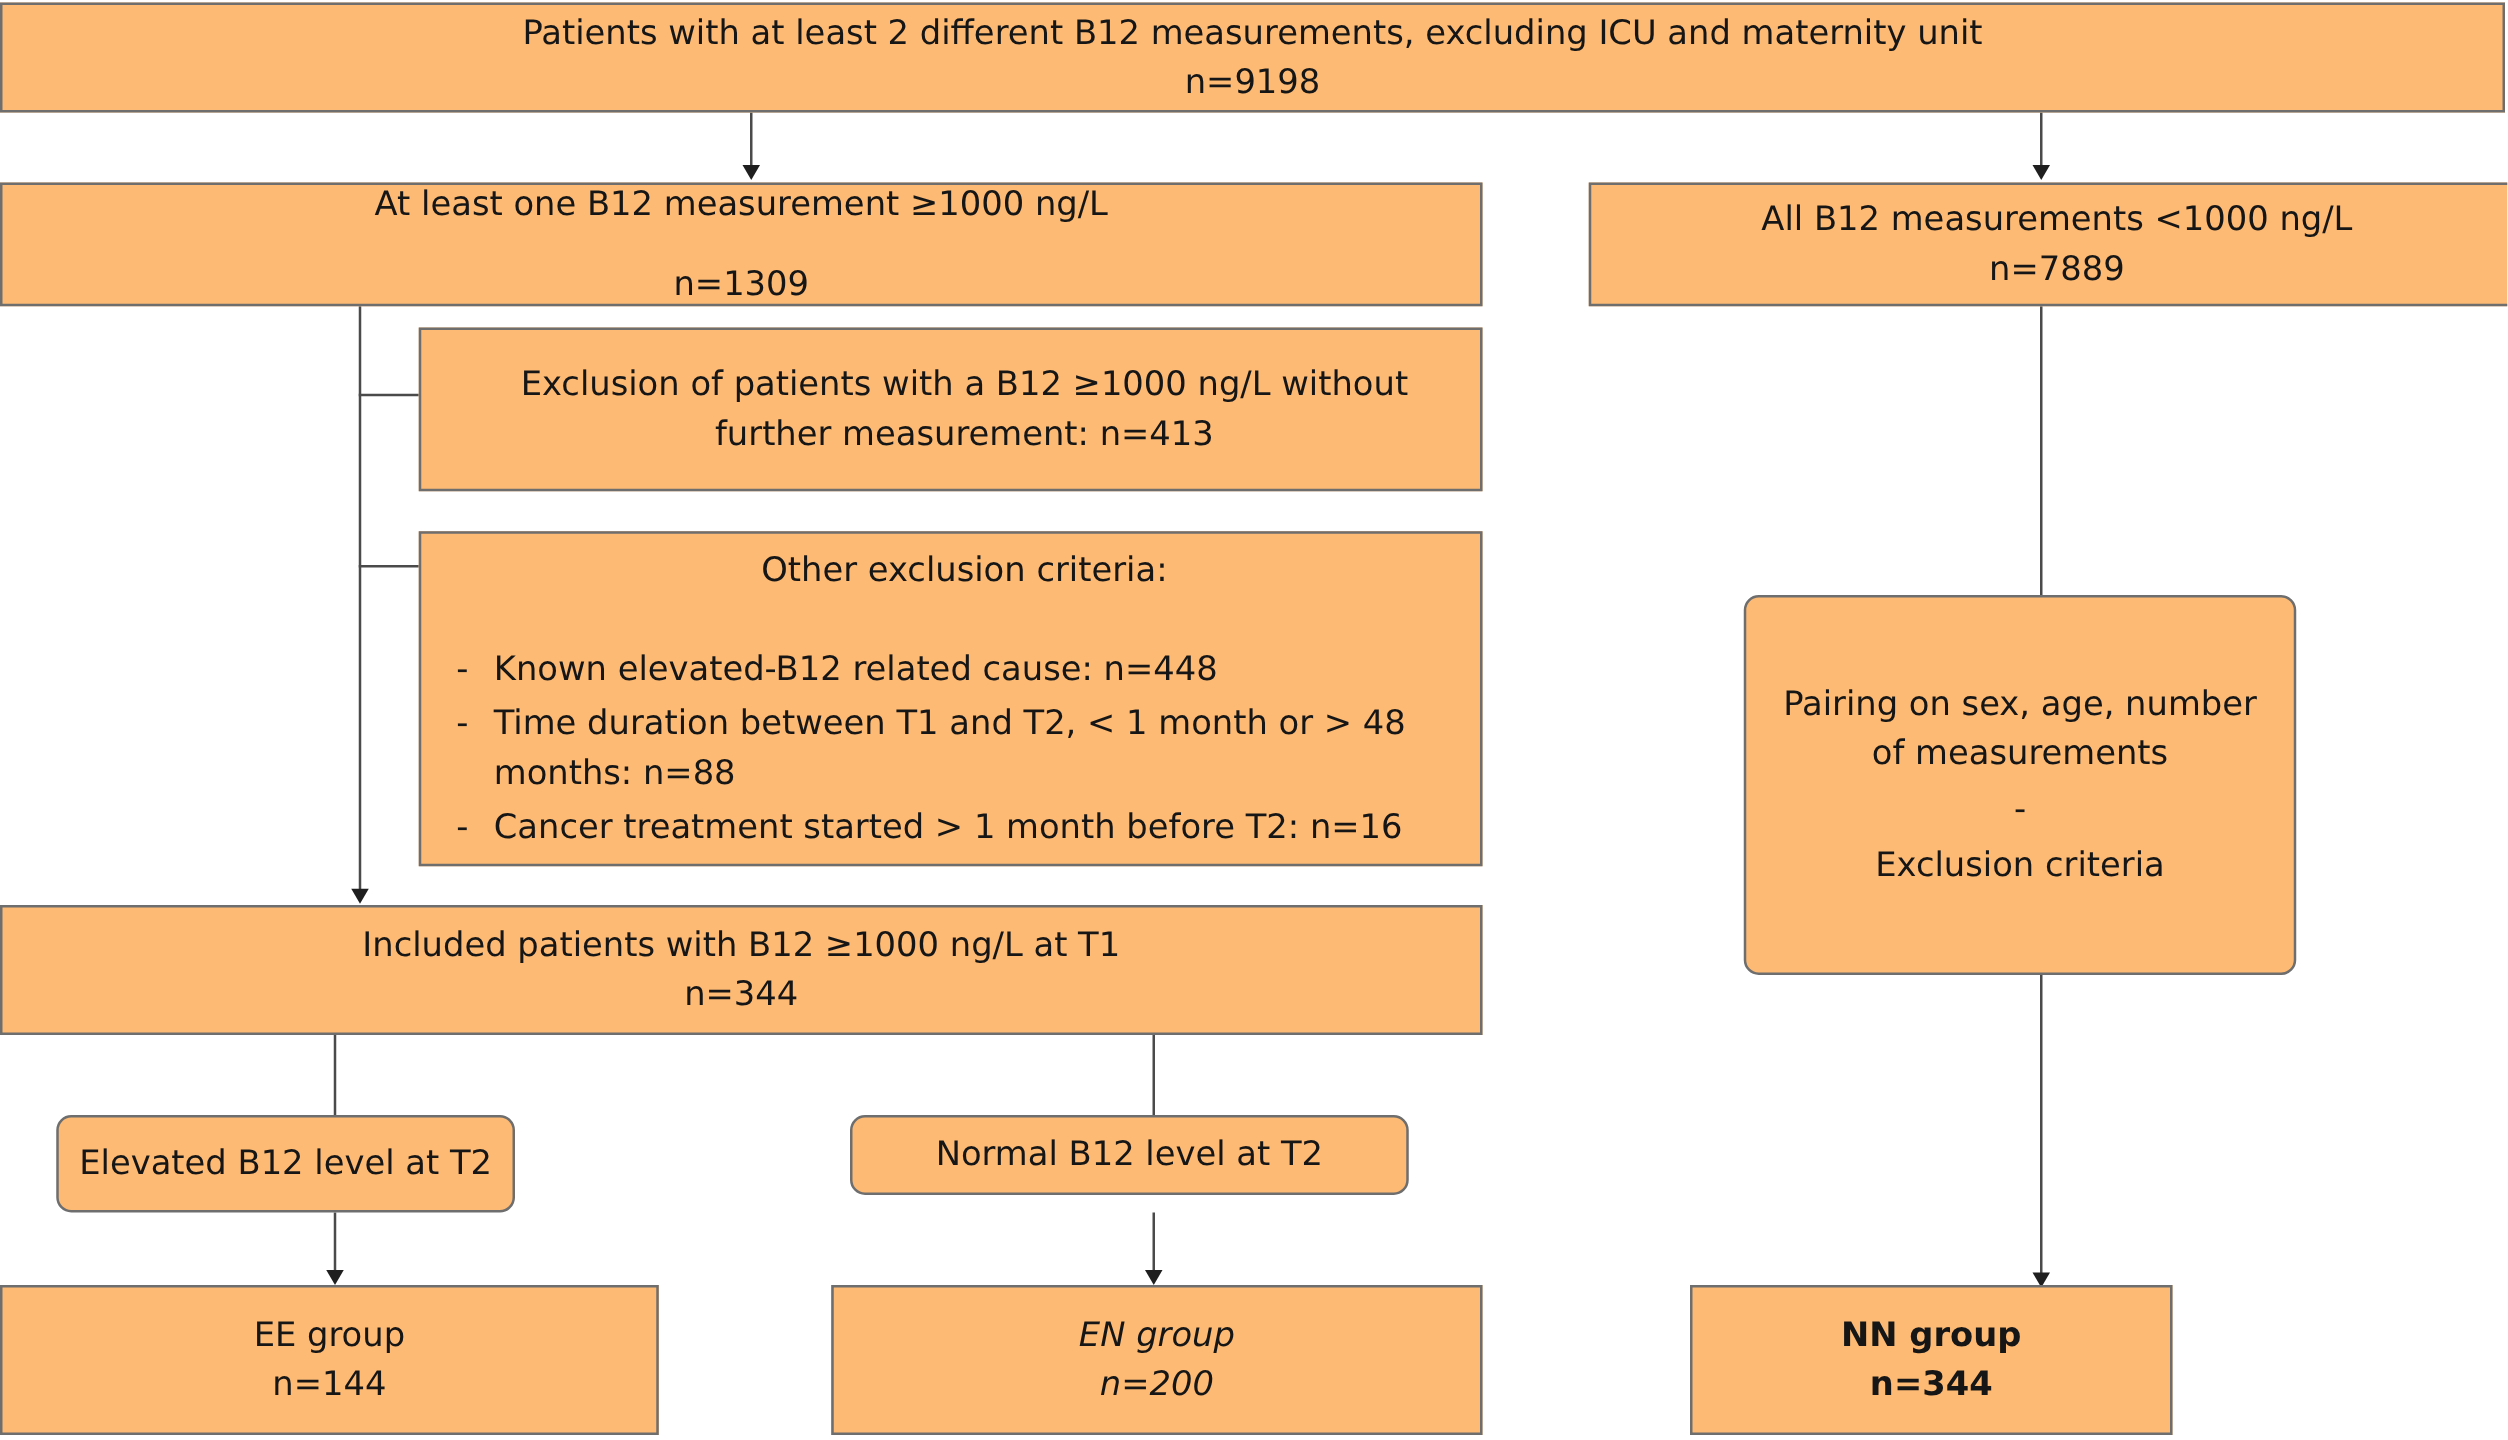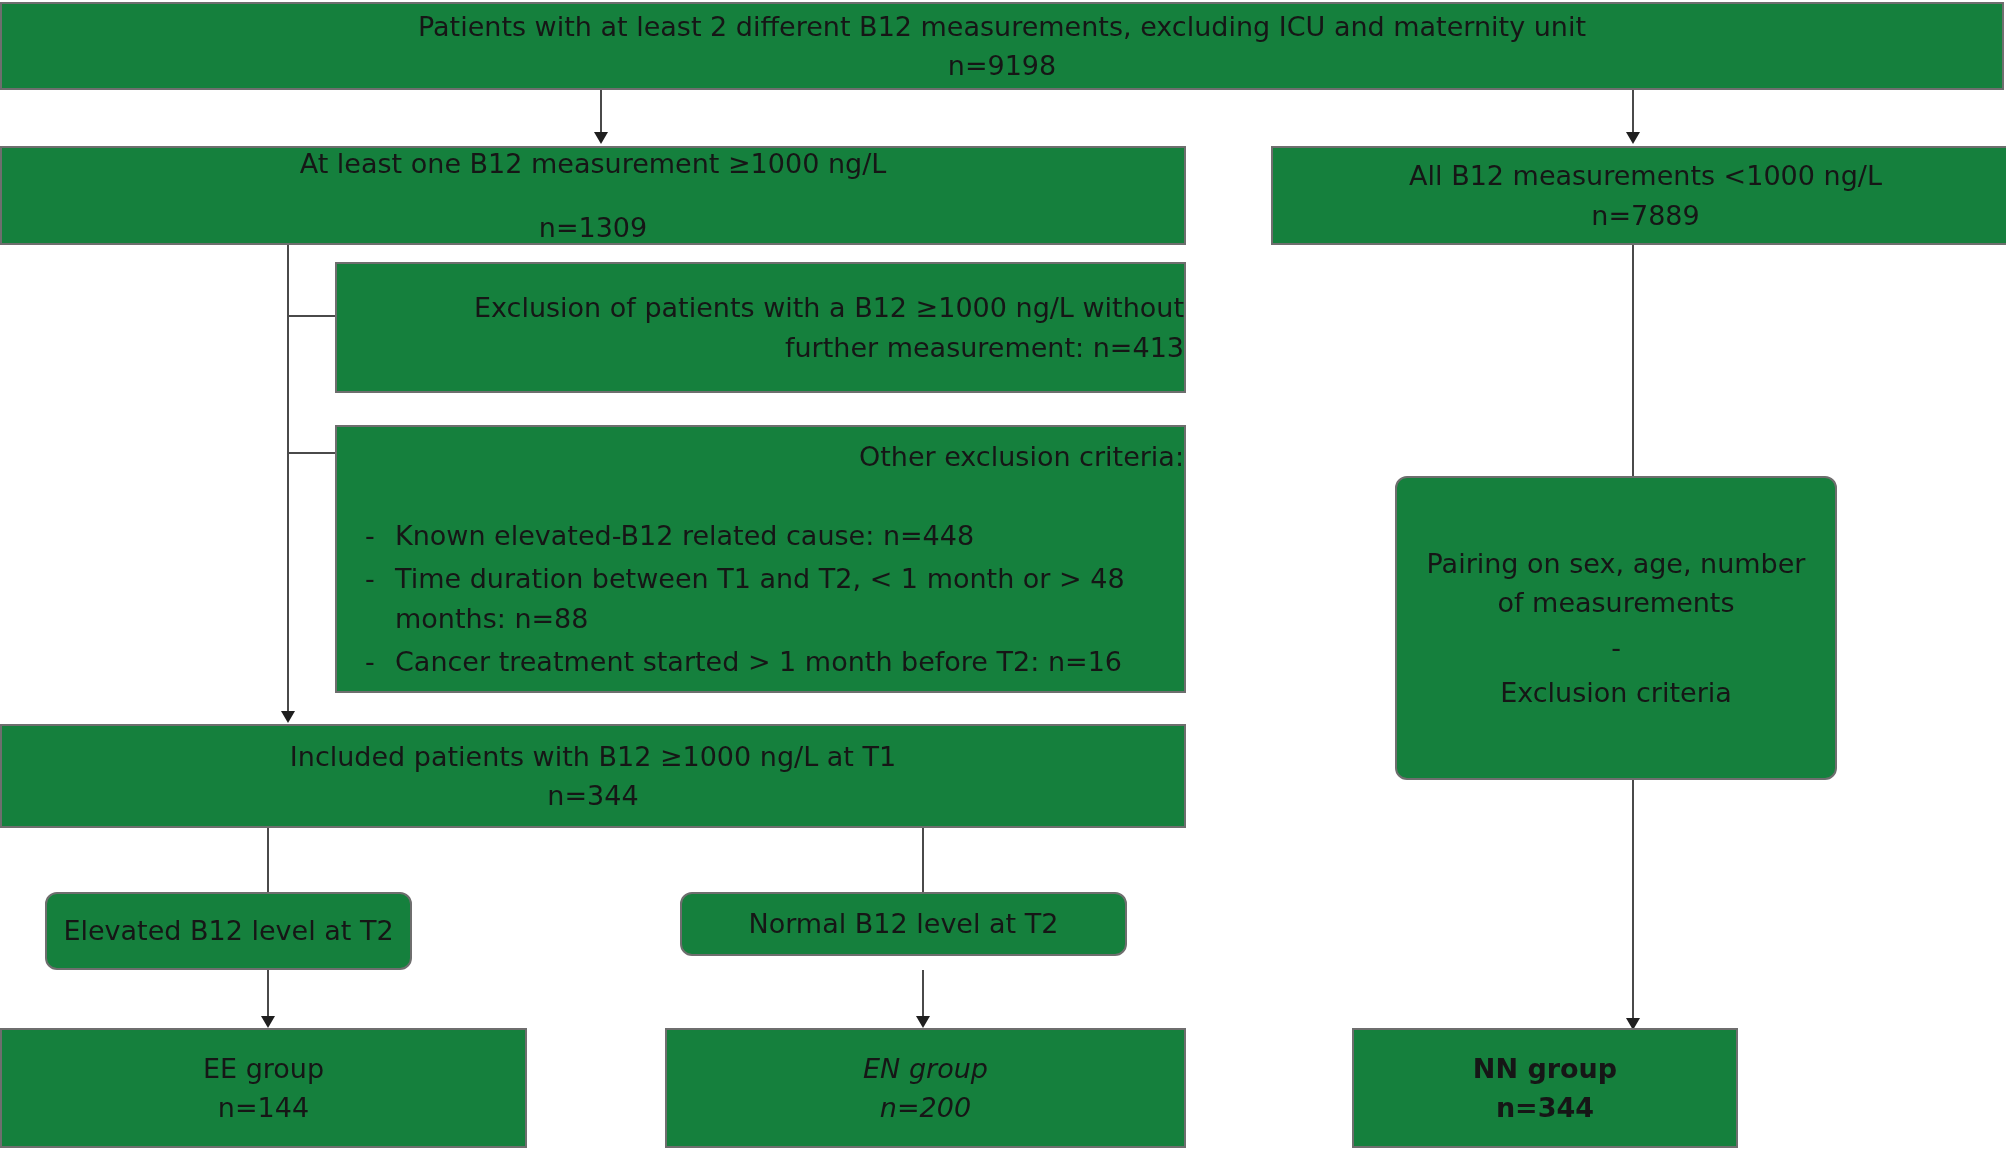--- a/index.html
+++ b/index.html
@@ -15,35 +15,35 @@
     position: relative;
     width: 2006px;
     height: 1152px;
     background: #ffffff;
     overflow: hidden;
   }
   .box {
     position: absolute;
     box-sizing: border-box;
     border: 2px solid #6e6e6e;
-    background: #15803d;
+    background: #fdba74;
     display: flex;
     flex-direction: column;
     align-items: center;
     justify-content: center;
     text-align: center;
     font-size: 27px;
     line-height: 1.45;
     color: #161616;
   }
   .box.rounded {
     border-radius: 12px;
   }
   .box.left-text {
-    align-items: flex-end;
+    align-items: center;
     text-align: left;
     padding-left: 22px;
   }
   .line {
     position: absolute;
     background: #4a4a4a;
   }
   .vline { width: 2px; }
   .hline { height: 2px; }
   .arrow {

